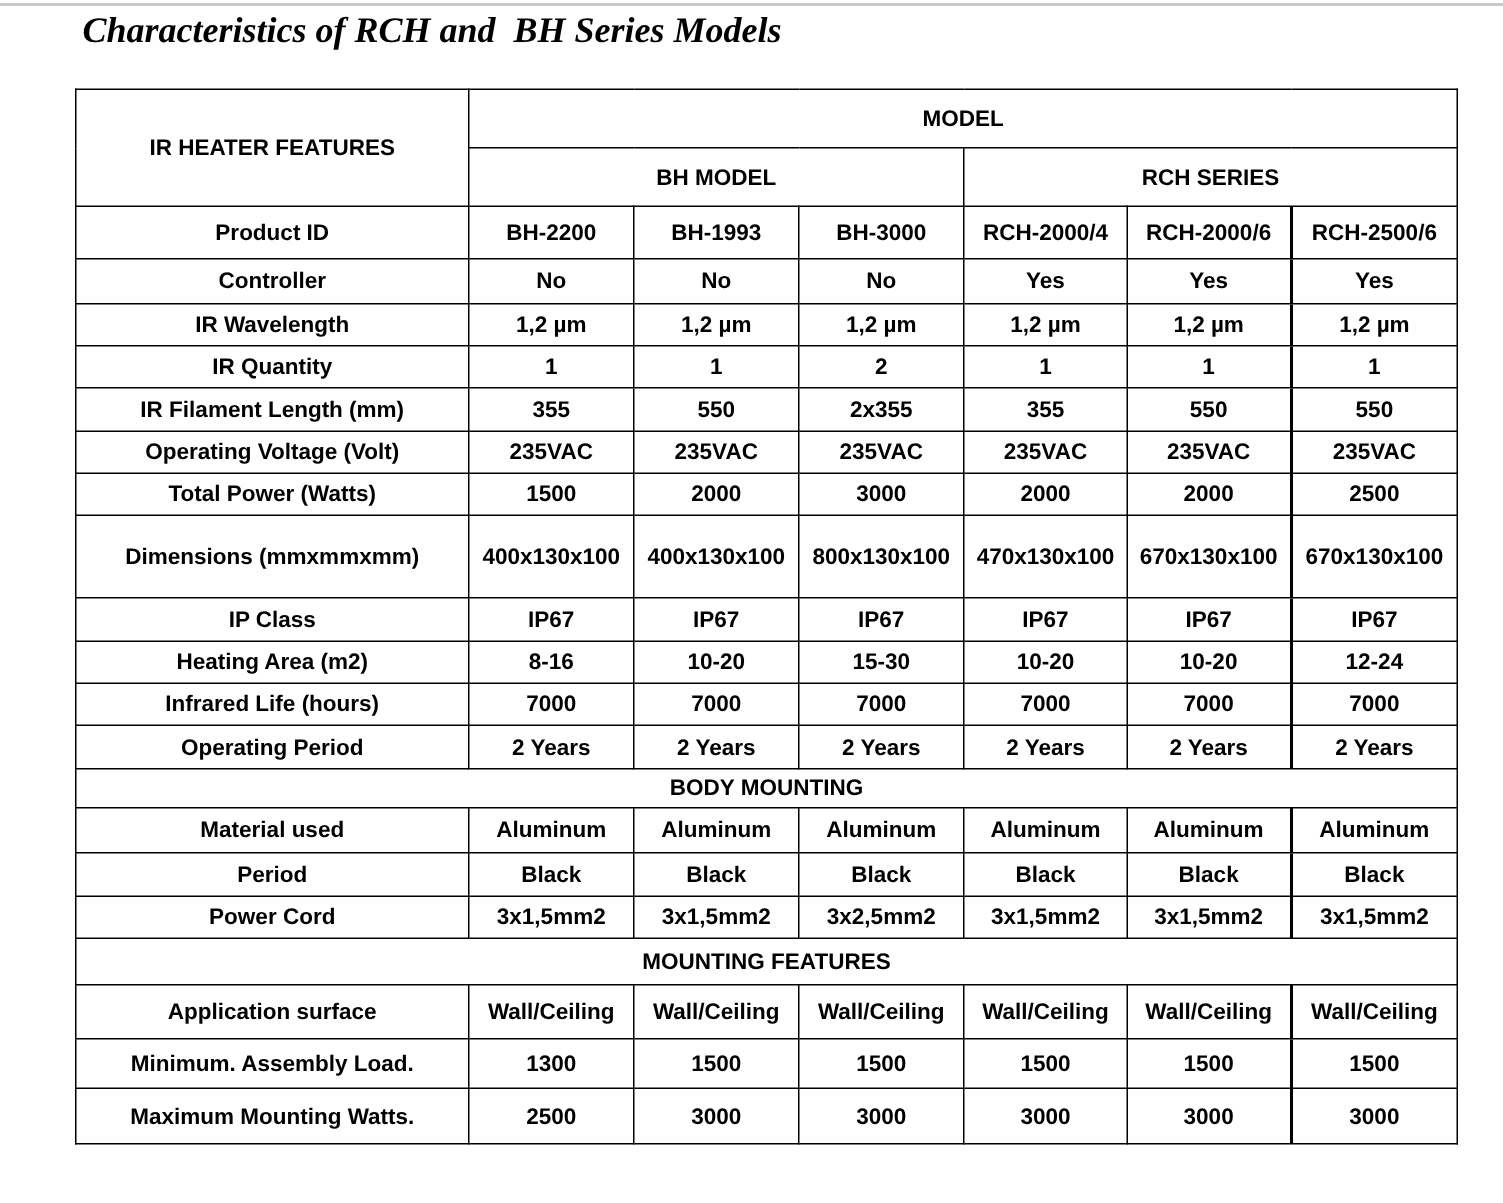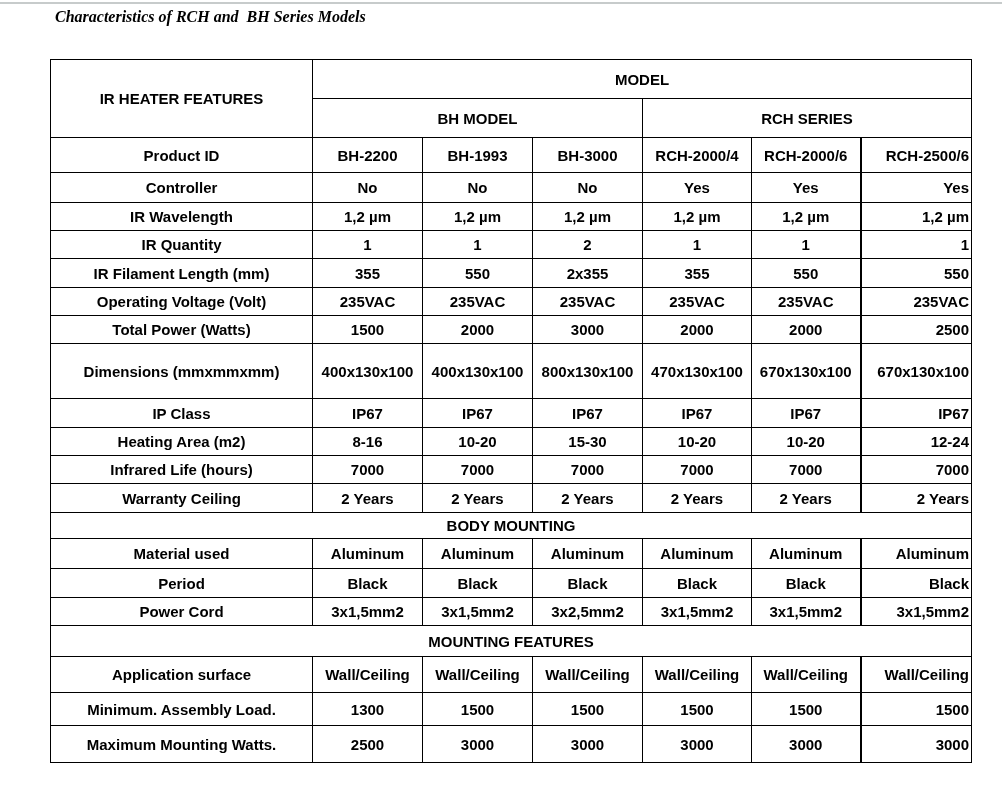--- a/index.html
+++ b/index.html
@@ -23,21 +23,21 @@
     height: 2px;
     background: #c7cbcb;
   }
   .doc-title {
     position: absolute;
     top: 8px;
     left: 55px;
     font-family: "Liberation Serif", serif;
     font-style: italic;
     font-weight: bold;
-    font-size: 16px;
+    font-size: 24px;
     color: #000000;
     white-space: pre;
   }
   table.spec-table {
     position: absolute;
     top: 59px;
     left: 50px;
     border-collapse: collapse;
     table-layout: fixed;
     width: 921px;
@@ -55,21 +55,21 @@
   td.label-cell, th.corner-cell {
     text-align: left;
     padding-left: 10px;
   }
   th.corner-cell { text-align: center; padding-left: 2px; margin-left: 12px; }
   td.section-cell {
     text-align: left;
     padding-left: 10px;
     font-size: 15px;
   }
-  tr.data-row td:last-child { border-left-width: 2.5px; text-align: right; }
+  tr.data-row td:last-child { border-left-width: 2.5px; }
   .h26{height:26px}.h28{height:28px}.h29{height:29px}.h30{height:30px}
   .h31{height:31px}.h33{height:33px}.h35{height:35px}.h36{height:36px}
   .h37{height:37px}.h39{height:39px}.h55{height:55px}
 </style>
 </head>
 <body>
 
 <div class="page">
   <div class="top-rule"></div>
   <div class="doc-title">Characteristics of RCH and  BH Series Models</div>
@@ -188,21 +188,21 @@
     <tr class="h28 data-row">
       <td class="label-cell">Infrared Life (hours)</td>
       <td>7000</td>
       <td>7000</td>
       <td>7000</td>
       <td>7000</td>
       <td>7000</td>
       <td>7000</td>
     </tr>
     <tr class="h29 data-row">
-      <td class="label-cell">Warranty Ceiling</td>
+      <td class="label-cell">Operating Period</td>
       <td>2 Years</td>
       <td>2 Years</td>
       <td>2 Years</td>
       <td>2 Years</td>
       <td>2 Years</td>
       <td>2 Years</td>
     </tr>
 
     <tr class="h26">
       <td class="section-cell" colspan="7">BODY MOUNTING</td>

